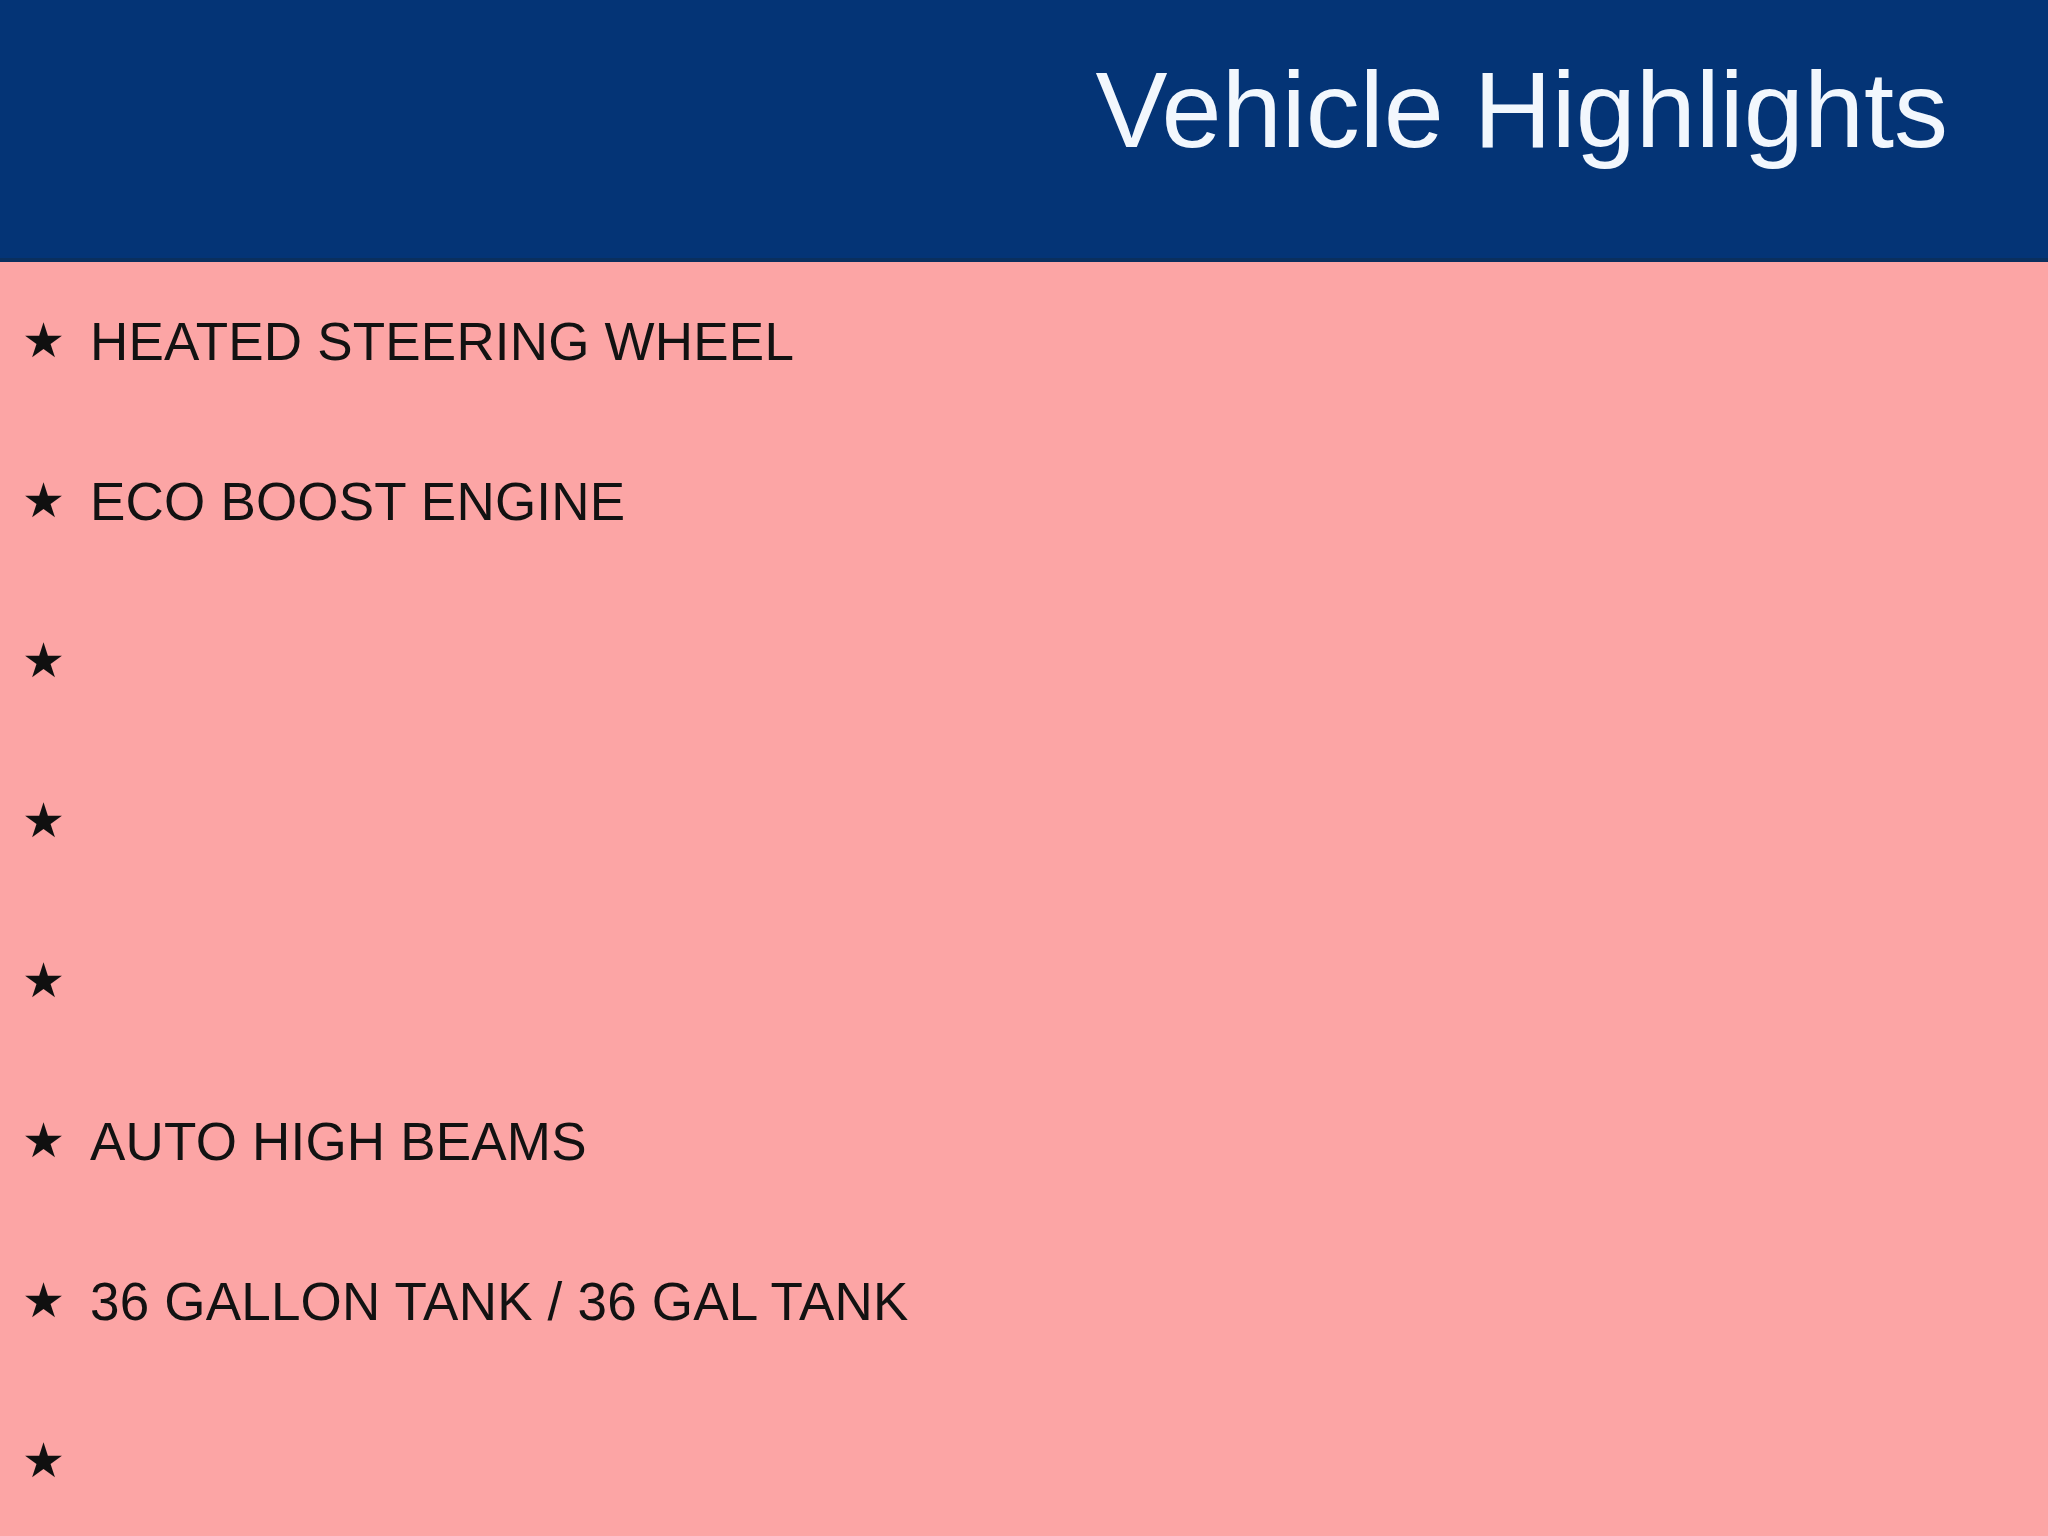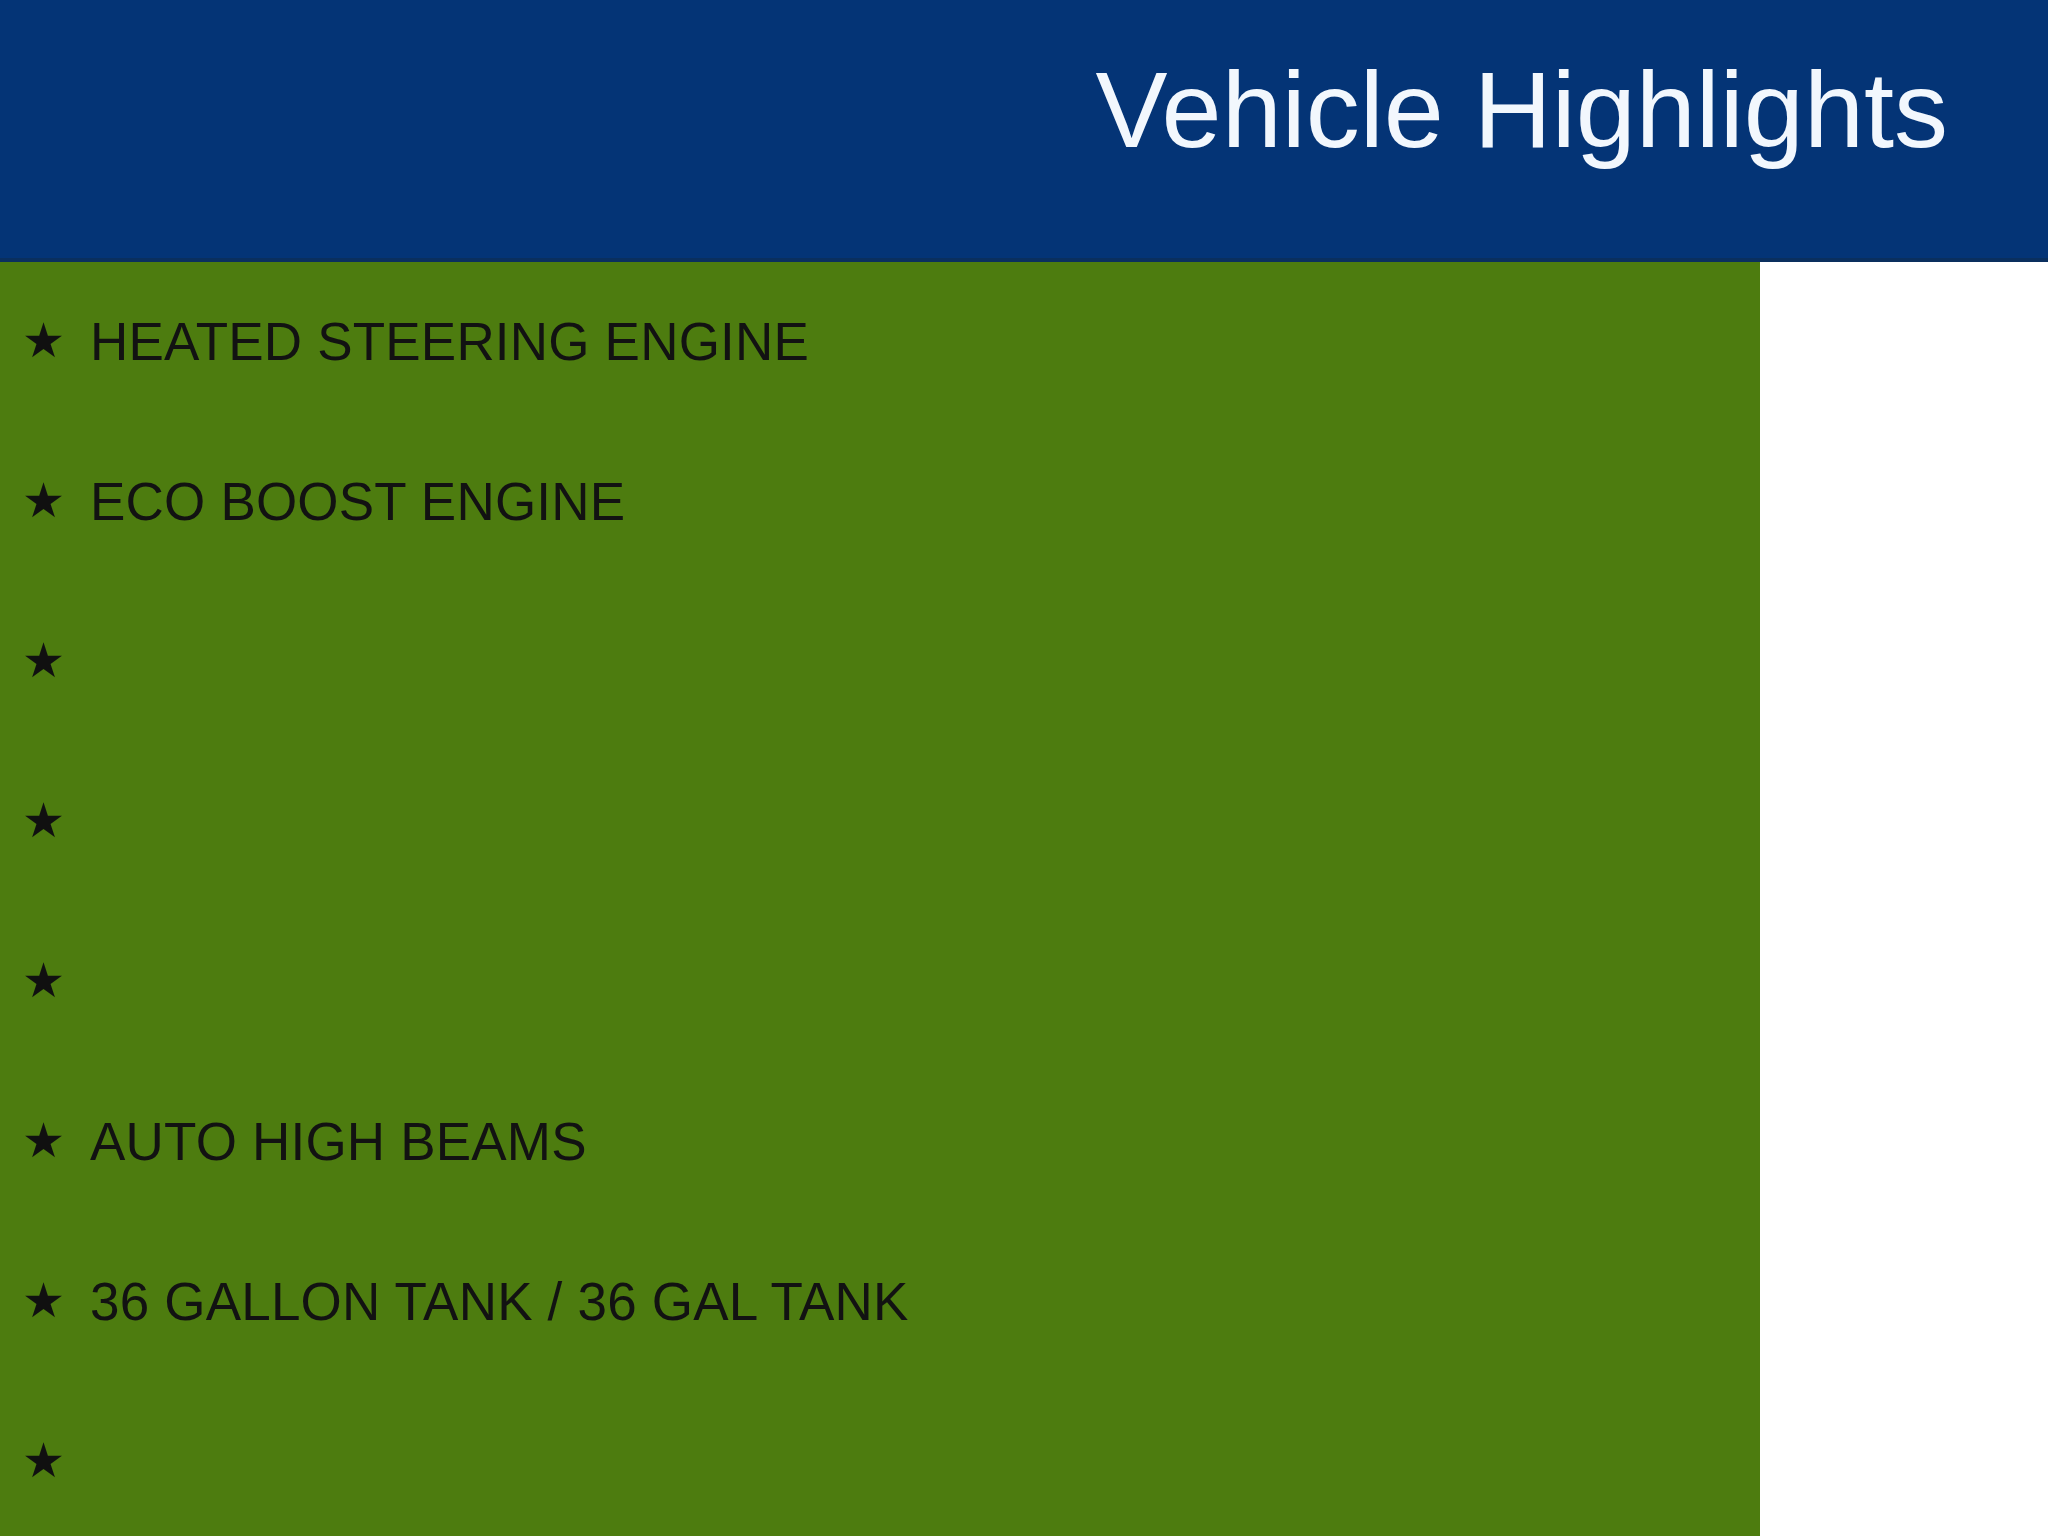--- a/index.html
+++ b/index.html
@@ -9,23 +9,23 @@
   body {
     width: 2048px;
     height: 1536px;
     background: #ffffff;
     font-family: "Liberation Sans", sans-serif;
     overflow: hidden;
   }
 
   .page {
     position: relative;
-    width: 1760px;
+    width: 2048px;
     height: 1536px;
-    background: #4d7c0f;
+    background: #fca5a5;
   }
 
   
   .header-bar {
     position: absolute;
     left: 0;
     top: 0;
     width: 2048px;
     height: 262px;
     background: #043476;
@@ -100,21 +100,21 @@
 <div class="page">
 
   <div class="header-bar">
     <div class="header-title">Vehicle Highlights</div>
   </div>
 
   <ul class="highlights-list">
 
     <li class="highlight-item">
       <span class="bullet-star">★</span>
-      <span class="highlight-label">HEATED STEERING ENGINE</span>
+      <span class="highlight-label">HEATED STEERING WHEEL</span>
     </li>
 
     <li class="highlight-item">
       <span class="bullet-star">★</span>
       <span class="highlight-label">ECO BOOST ENGINE</span>
     </li>
 
     <li class="highlight-item">
       <span class="bullet-star">★</span>
     </li>

